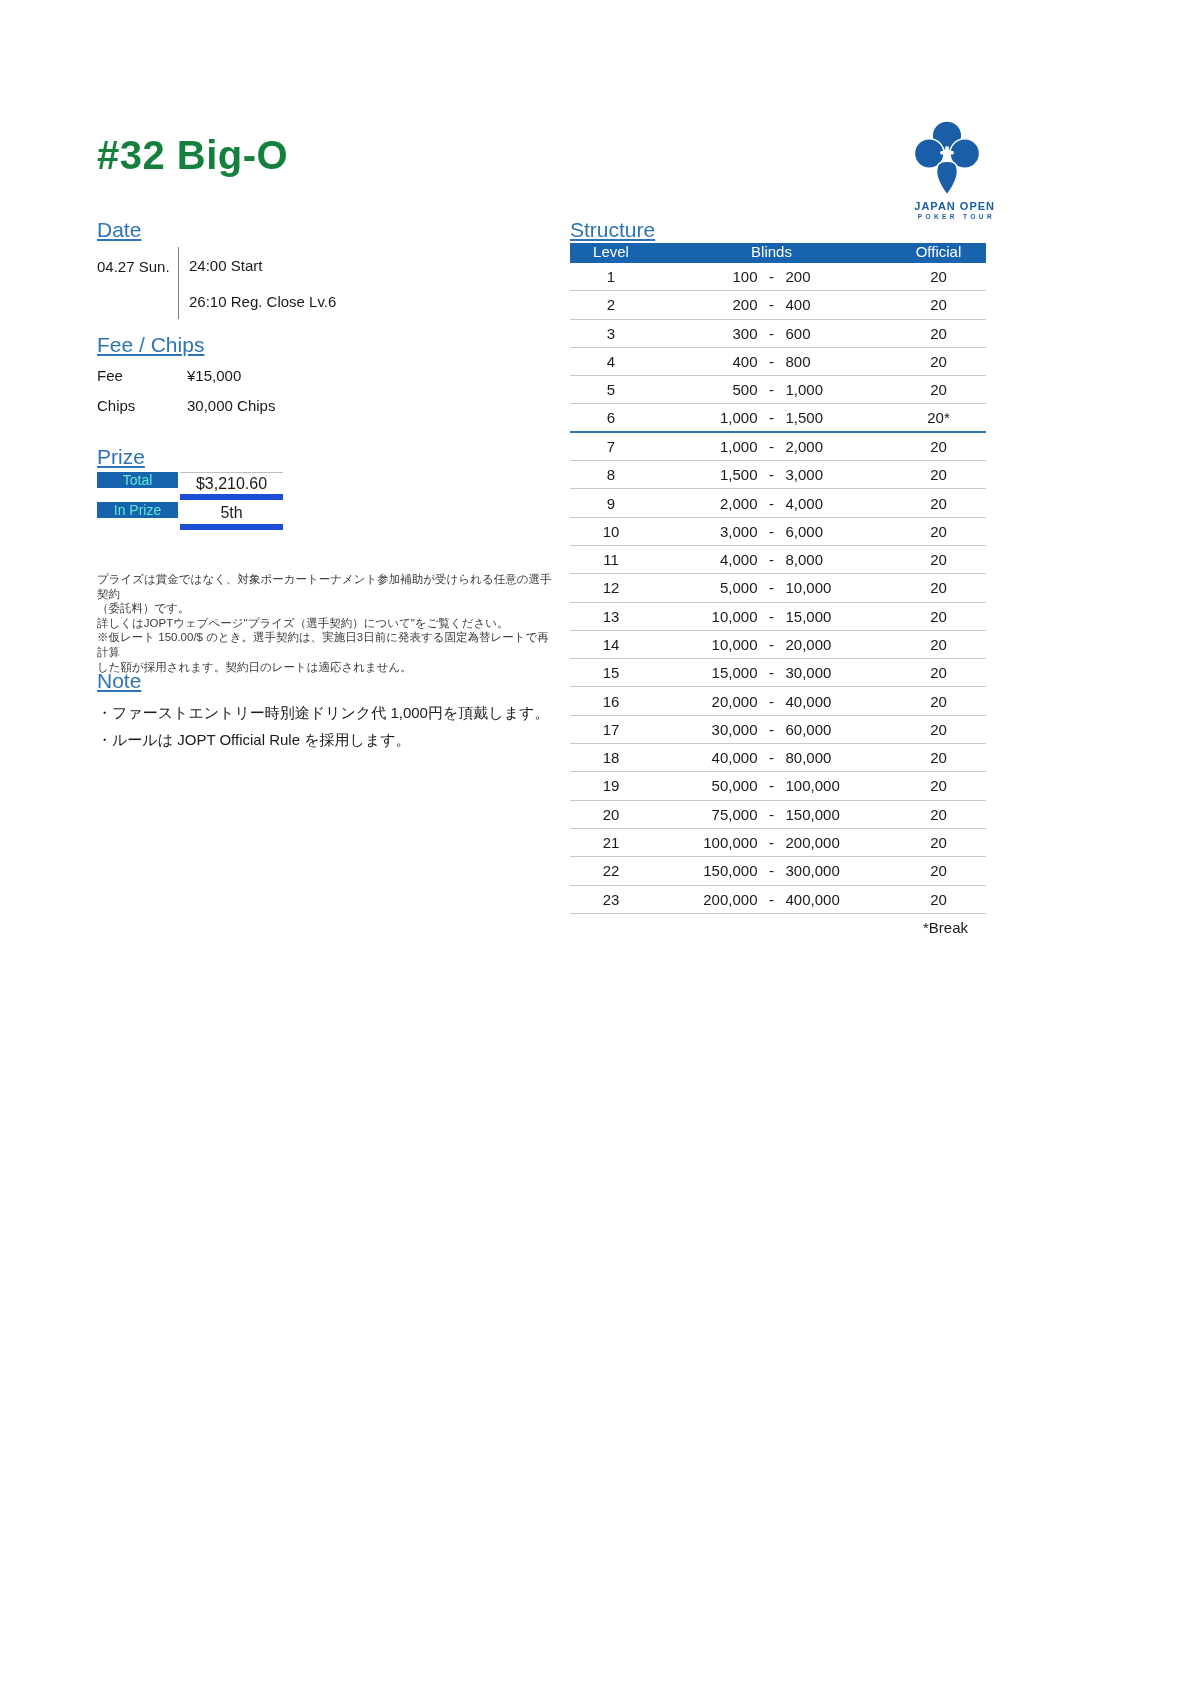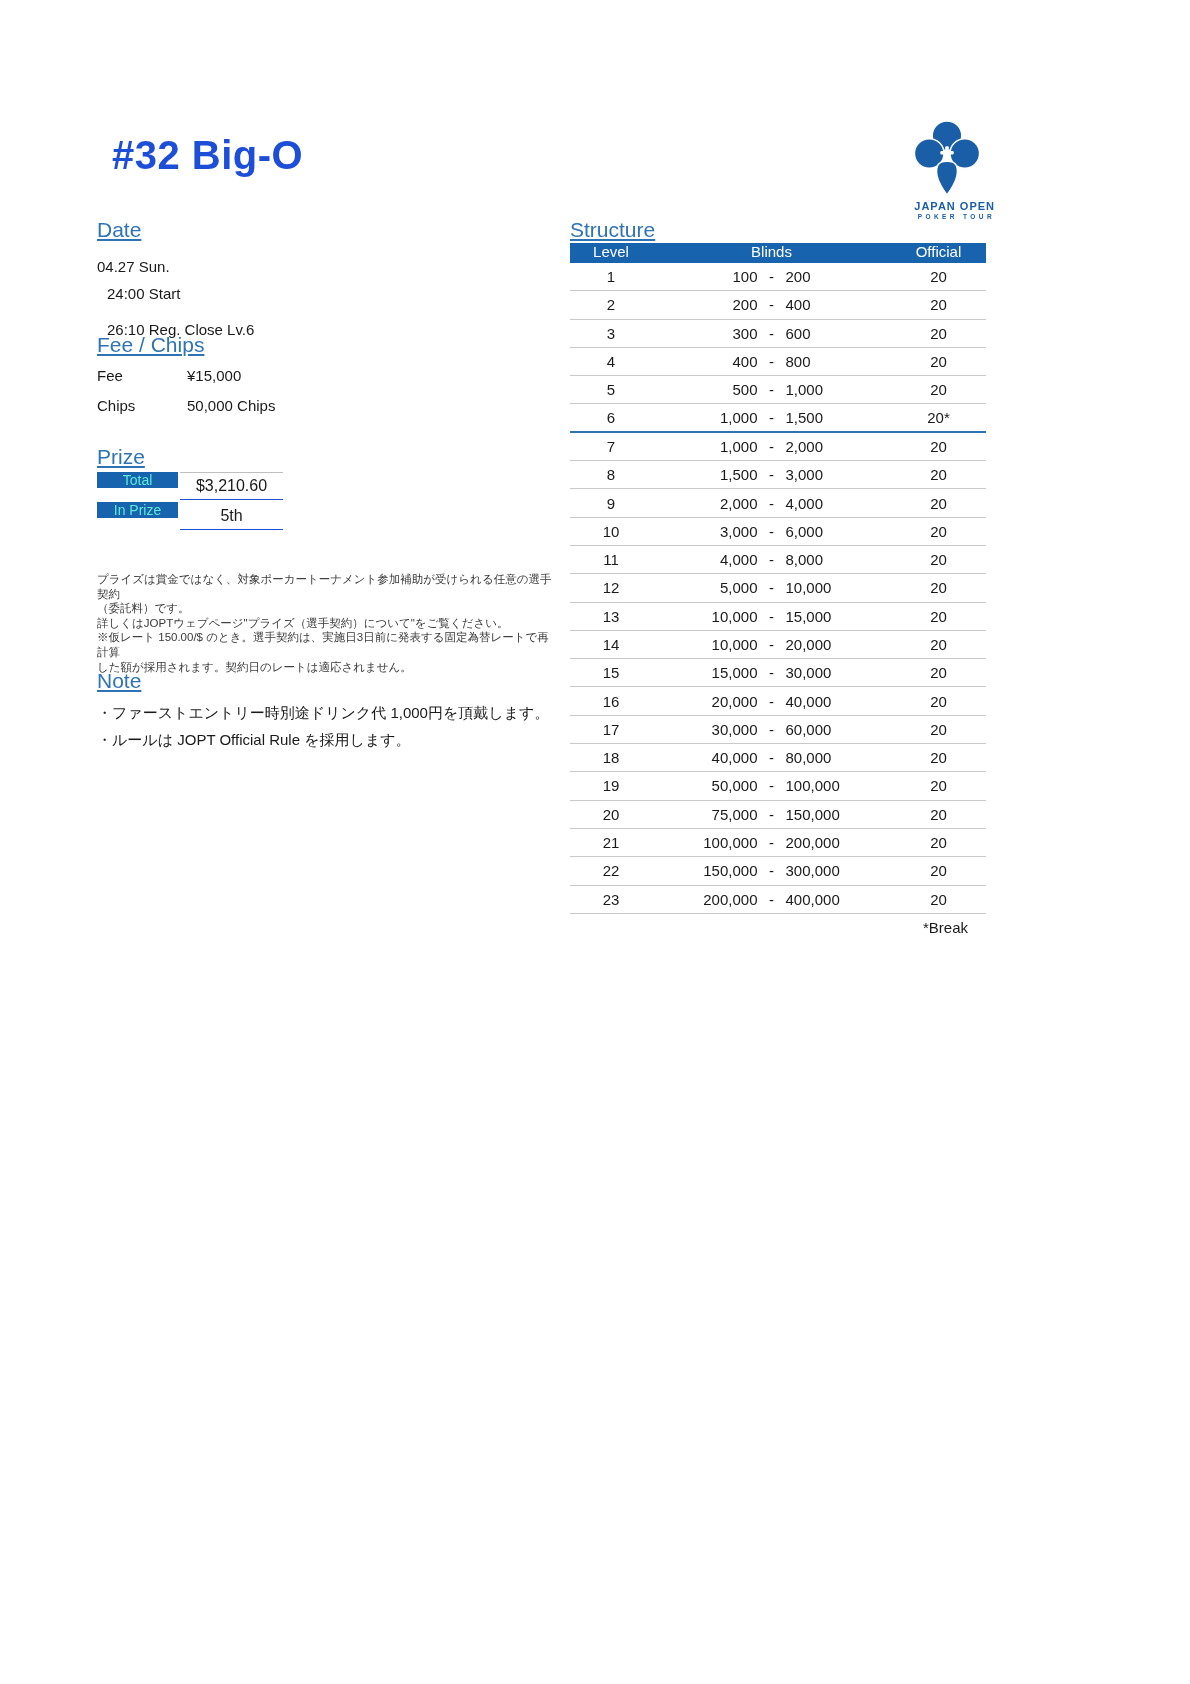--- a/index.html
+++ b/index.html
@@ -12,36 +12,36 @@
     overflow:hidden;
   }
   :root {
     --accent:#2e74b5;
     --band:#1763ae;
     --logo:#1b5ea8;
     --rowline:#c9c9c9;
   }
 
   .page-title {
-    position:absolute; left:112px; top:133px;
-    font-size:40px; color:#1d4ed8; letter-spacing:0.5px;text-align:center;
+    position:absolute; left:97px; top:133px;
+    font-size:40px; color:#15803d; letter-spacing:0.5px;text-align:center;
   }
 
   
   .logo { position:absolute; left:899px; top:118px; width:96px; text-align:right; }
   .logo svg { display:block; margin:0 auto; }
   .logo-line1 { font-size:11px; font-weight:bold; letter-spacing:1px; color:var(--logo); margin-top:2px; }
   .logo-line2 { font-size:6.5px; font-weight:bold; letter-spacing:3.4px; color:var(--logo); margin-top:1px; }
 
   
   .sec-heading { font-size:21px; color:var(--accent); line-height:25px;text-decoration:underline; }
 
   
   .sec-date { position:absolute; left:97px; top:217px; width:440px; }
-  .date-body { display:flex; margin-top:5px;flex-direction:column; }
+  .date-body { display:flex; margin-top:5px; }
   .date-left { width:81px; font-size:15px; padding-top:11px; }
   .date-divider { border-left:1px solid #7f7f7f; }
   .date-right { padding-left:10px; font-size:15px; }
   .date-right div { padding:10px 0 9px; }
 
   
   .sec-fee { position:absolute; left:97px; top:332px; width:440px; }
   .fee-rows { margin-top:10px; }
   .fee-row { display:flex; font-size:15px; margin-bottom:13px; }
   .fee-row .lbl { width:90px; }
@@ -50,21 +50,21 @@
   .sec-prize { position:absolute; left:97px; top:444px; width:440px; }
   .prize-table { margin-top:3px; }
   .prize-row { display:flex; margin-bottom:2px; }
   .prize-key {
     width:81px; height:16px; background:var(--band); color:#5eead4;
     font-size:14px; display:flex; align-items:center; justify-content:center;
   }
   .prize-val {
     width:103px; height:28px; font-size:16px;
     display:flex; align-items:center; justify-content:center;
-    border-top:1px solid #bfbfbf; border-bottom:1px solid #1d4ed8;
+    border-top:1px solid #bfbfbf; border-bottom:6px solid #1d4ed8;
     margin-left:2px;
   }
   .prize-row + .prize-row .prize-val { border-top:none;text-align:center; }
 
   
   .disclaimer { position:absolute; left:97px; top:572px; width:460px;
     font-size:11.5px; line-height:14.6px; color:#3a3a3a; }
 
   
   .sec-note { position:absolute; left:97px; top:668px; width:460px; }
@@ -127,21 +127,21 @@
 
 <div class="sec-fee">
   <div class="sec-heading">Fee / Chips</div>
   <div class="fee-rows">
     <div class="fee-row">
       <span class="lbl">Fee</span>
       <span>¥15,000</span>
     </div>
     <div class="fee-row">
       <span class="lbl">Chips</span>
-      <span>50,000 Chips</span>
+      <span>30,000 Chips</span>
     </div>
   </div>
 </div>
 
 <div class="sec-prize">
   <div class="sec-heading">Prize</div>
   <div class="prize-table">
     <div class="prize-row">
       <div class="prize-key">Total</div>
       <div class="prize-val">$3,210.60</div>

